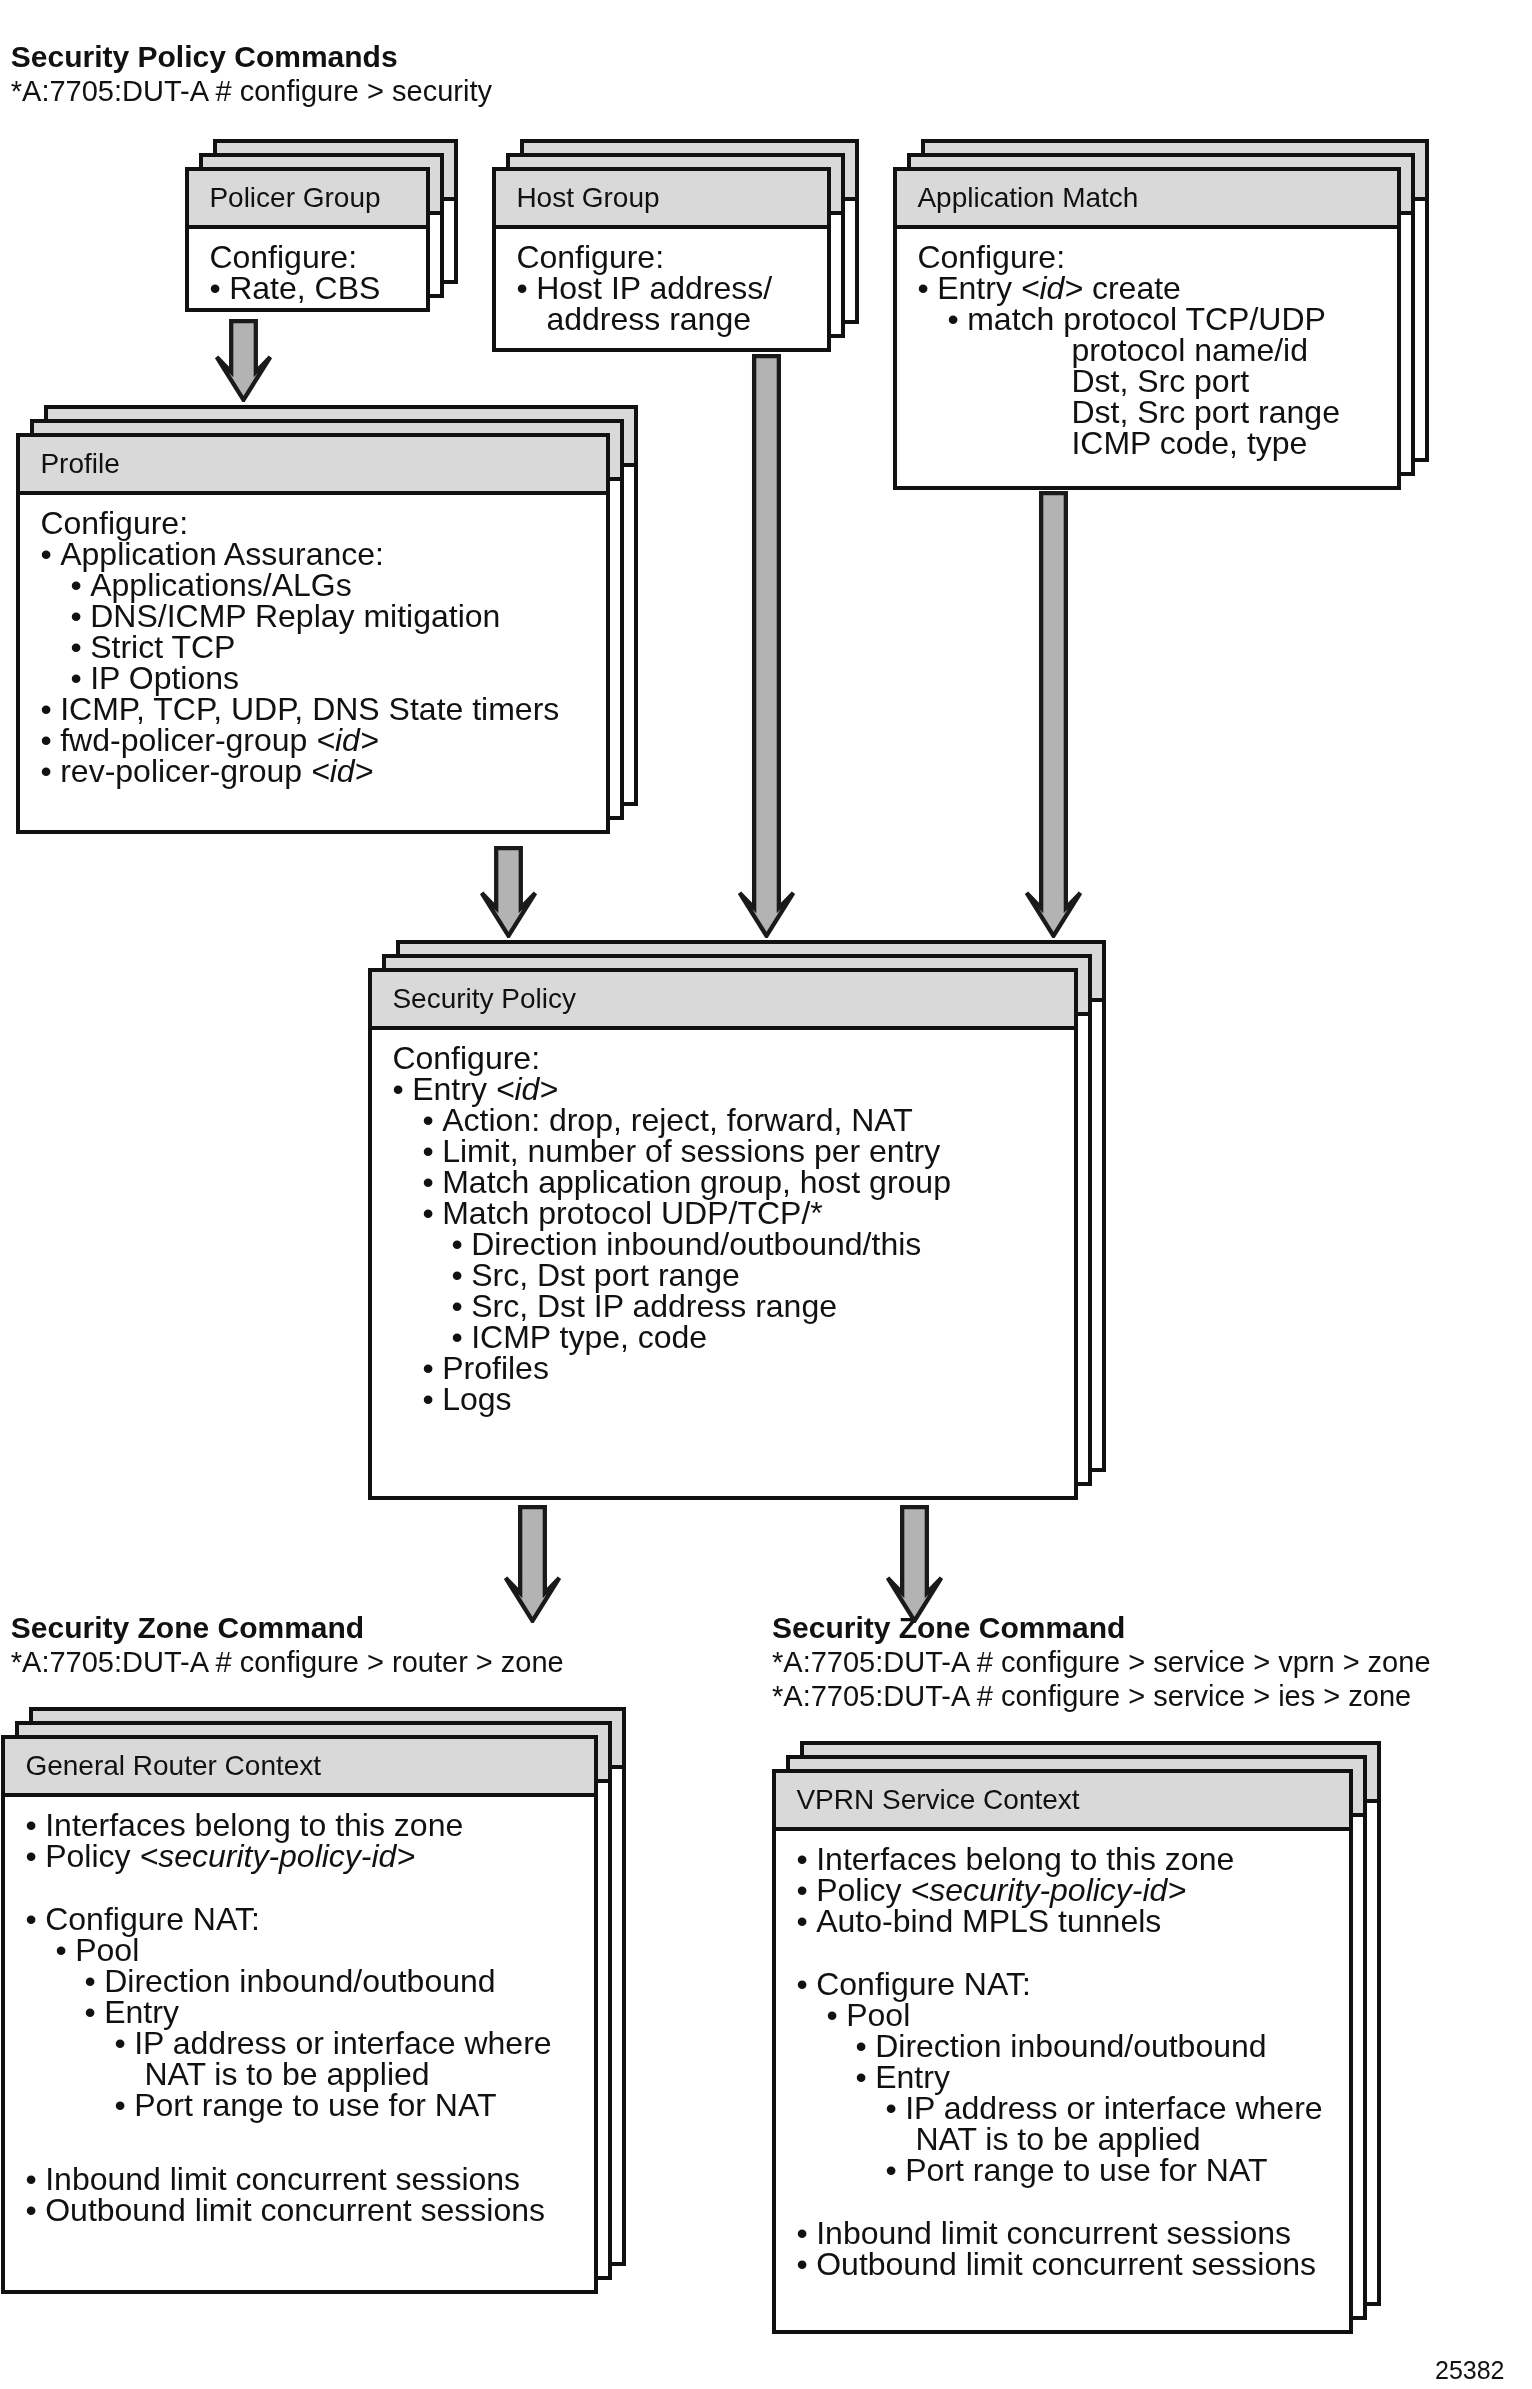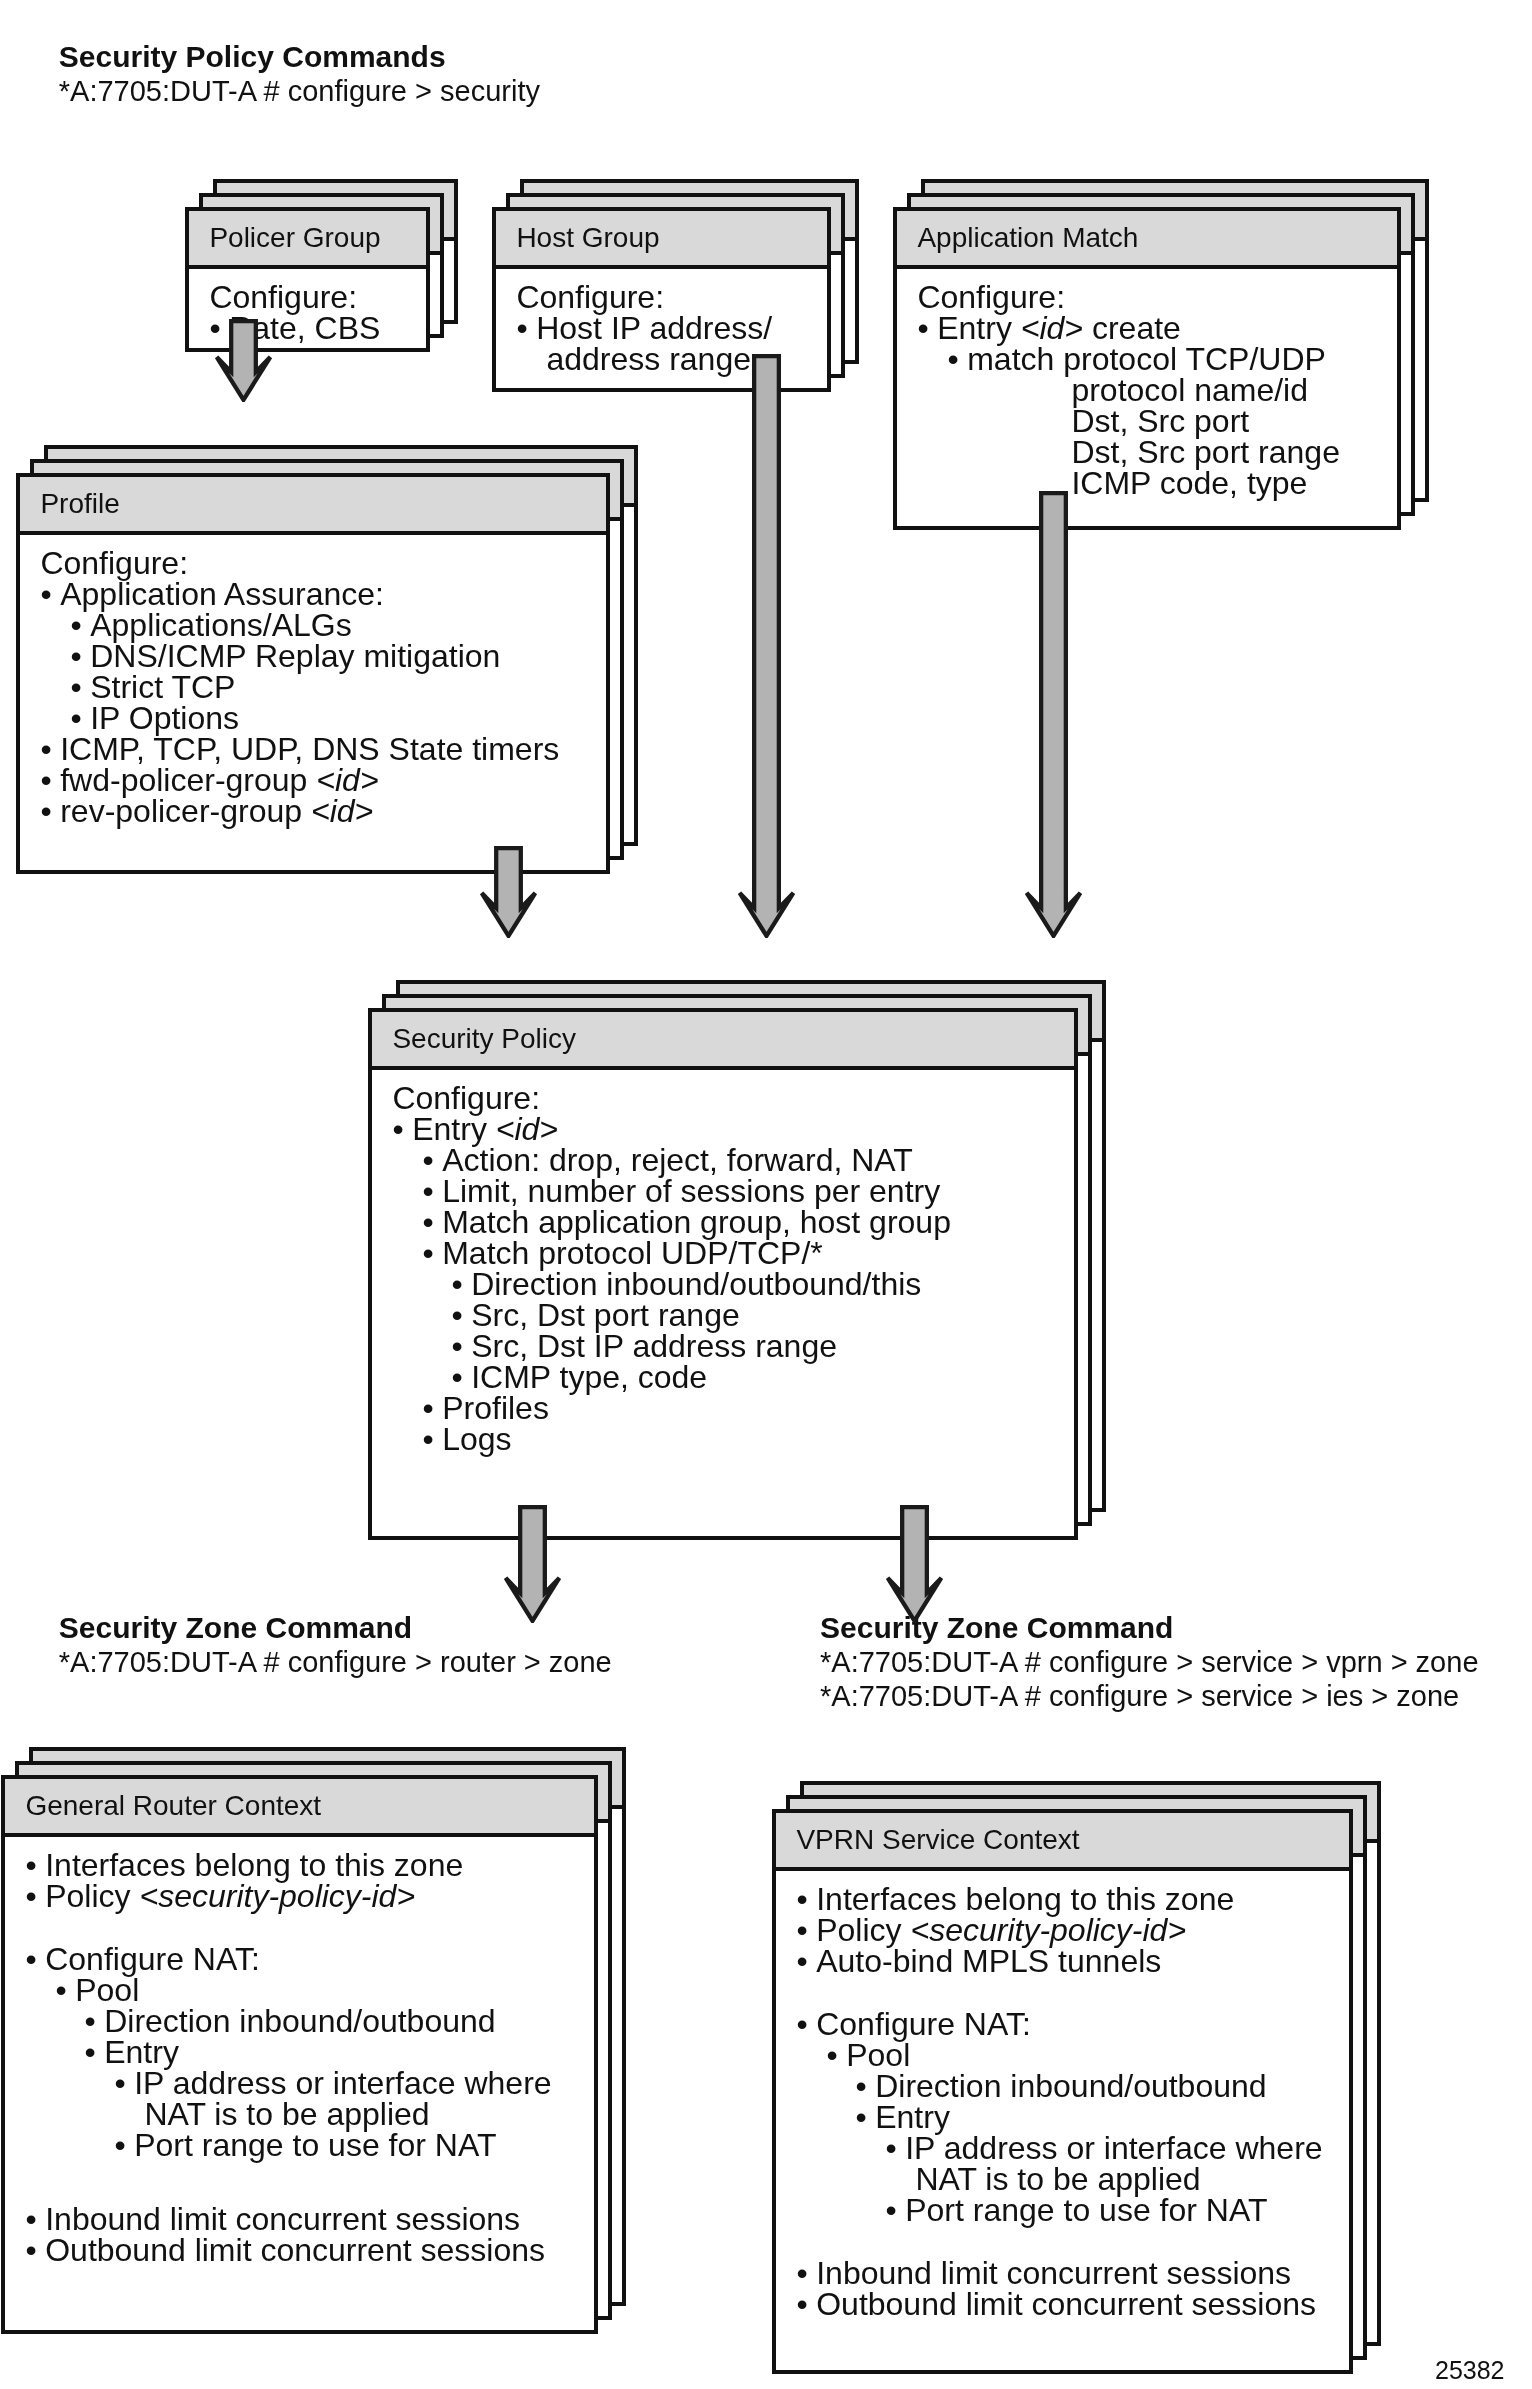--- a/index.html
+++ b/index.html
@@ -1,23 +1,23 @@
 <!DOCTYPE html>
 <html style="font-size:8.6px"><head>
 <meta charset="utf-8">
 <style>
   html,body{margin:0;padding:0;background:#ffffff;}
   #canvas{
     position:relative;width:1532px;height:2389px;background:#ffffff;
     font-family:"Liberation Sans",sans-serif;color:#111111;overflow:hidden;
   }
-  .tblock{position:absolute;margin-left:48px;}
+  .tblock{position:absolute;}
   .tline1{font-size:30px;font-weight:bold;line-height:35px;white-space:nowrap;}
   .tline2{font-size:29px;font-weight:normal;line-height:34px;white-space:nowrap;}
-  .stack{position:absolute;margin-top:40px;}
+  .stack{position:absolute;}
   .card{position:absolute;left:0;top:0;right:0;bottom:0;border:4.3px solid #111111;background:#ffffff;}
   .card.back{transform:translate(28px,-28px);z-index:0;}
   .card.mid{transform:translate(14px,-14px);z-index:1;}
   .card.front{z-index:2;}
   .hdr{
     height:54px;background:#d9d9d9;border-bottom:4.3px solid #111111;
     display:flex;align-items:center;padding:0 20.4px;font-size:28px;white-space:nowrap;
   }
   .cbody{padding:13px 20.4px 0 20.4px;font-size:32px;}
   .line{line-height:31px;white-space:nowrap;}

